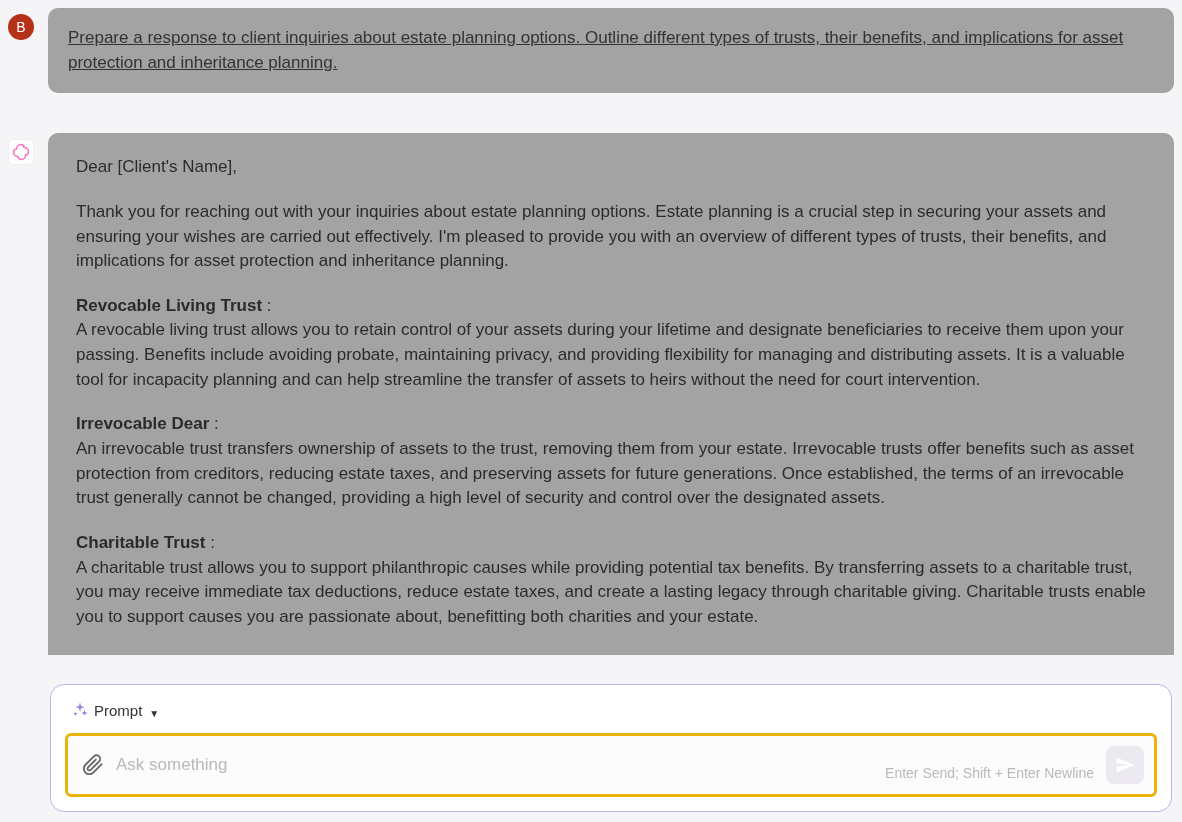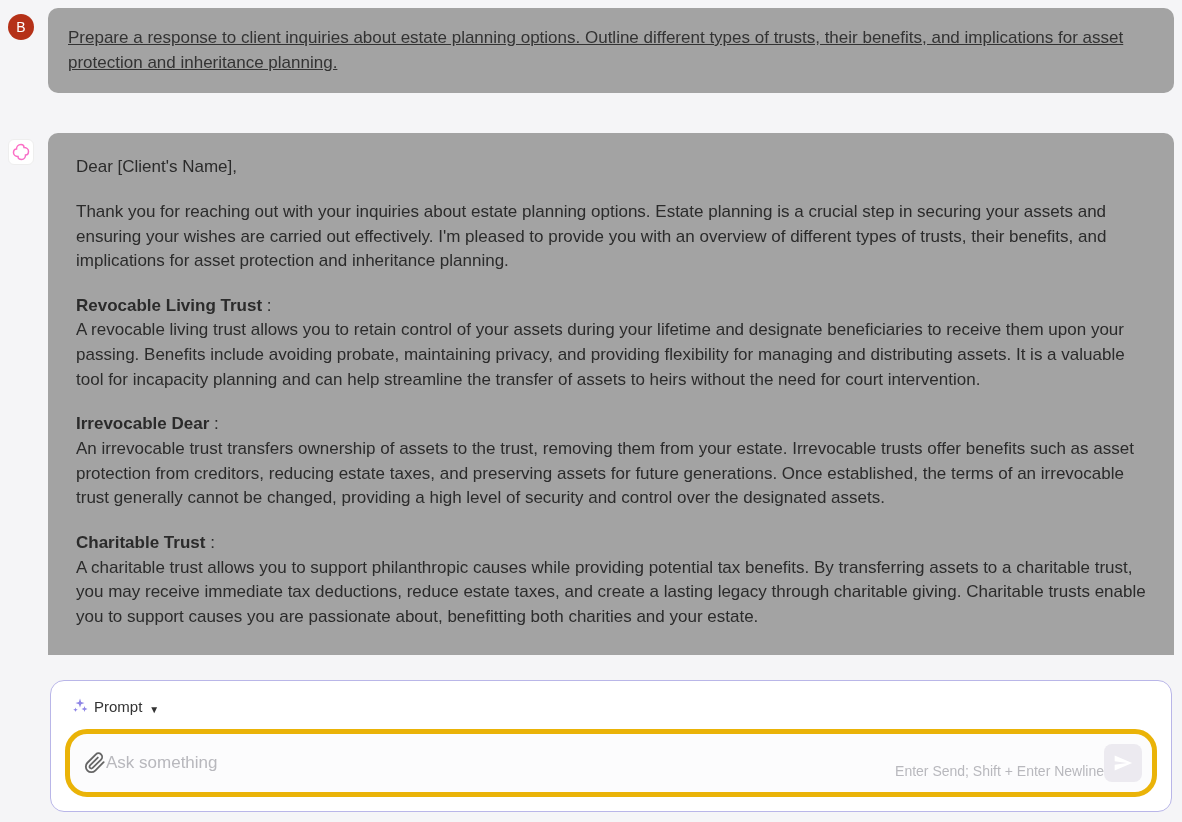--- a/index.html
+++ b/index.html
@@ -97,24 +97,24 @@
   }
   .caret-down {
     font-size: 10px;
     color: #333;
     margin-left: 2px;
   }
   .input-row {
     display: flex;
     align-items: center;
     background: #fcfcfd;
-    border: 5px solid #eab308;
-    border-radius: 22px;
+    border: 3px solid #eab308;
+    border-radius: 6px;
     padding: 10px 10px 10px 14px;
-    gap: 0;
+    gap: 12px;
   }
   .attach-icon {
     width: 22px; height: 22px;
     color: #666;
     flex-shrink: 0;
   }
   .text-input {
     flex: 1;
     border: none;
     outline: none;

